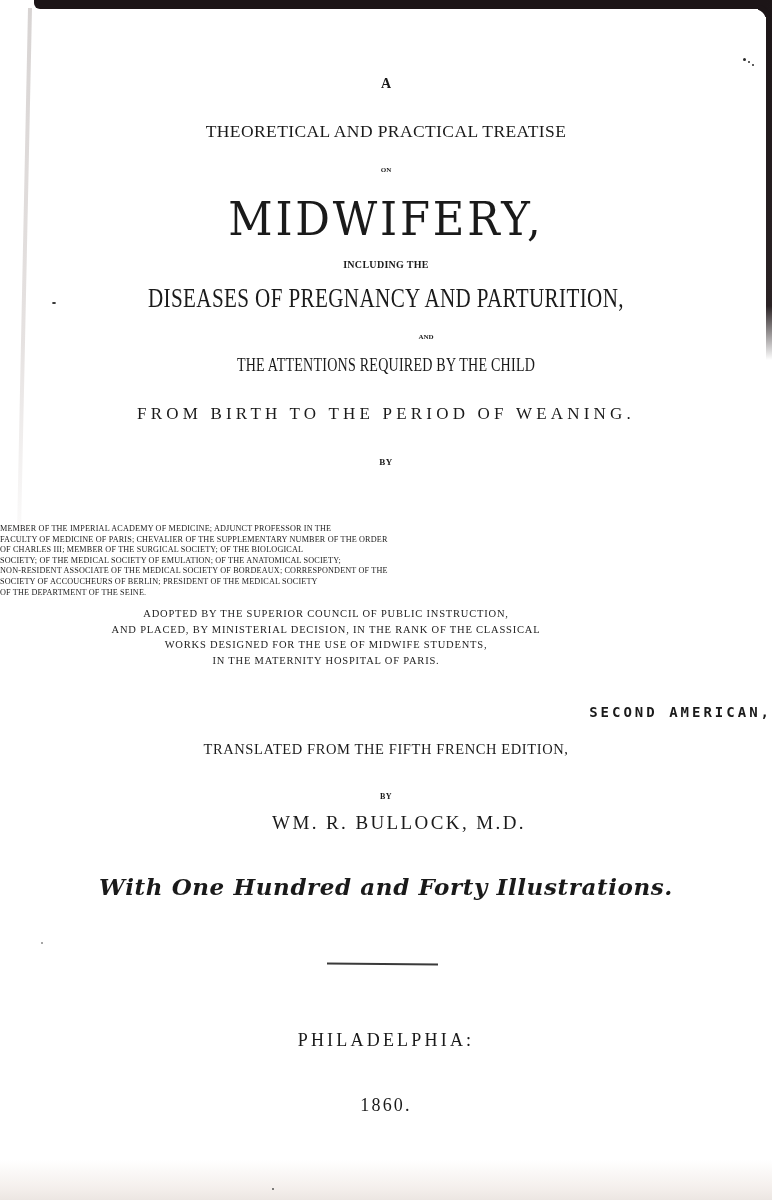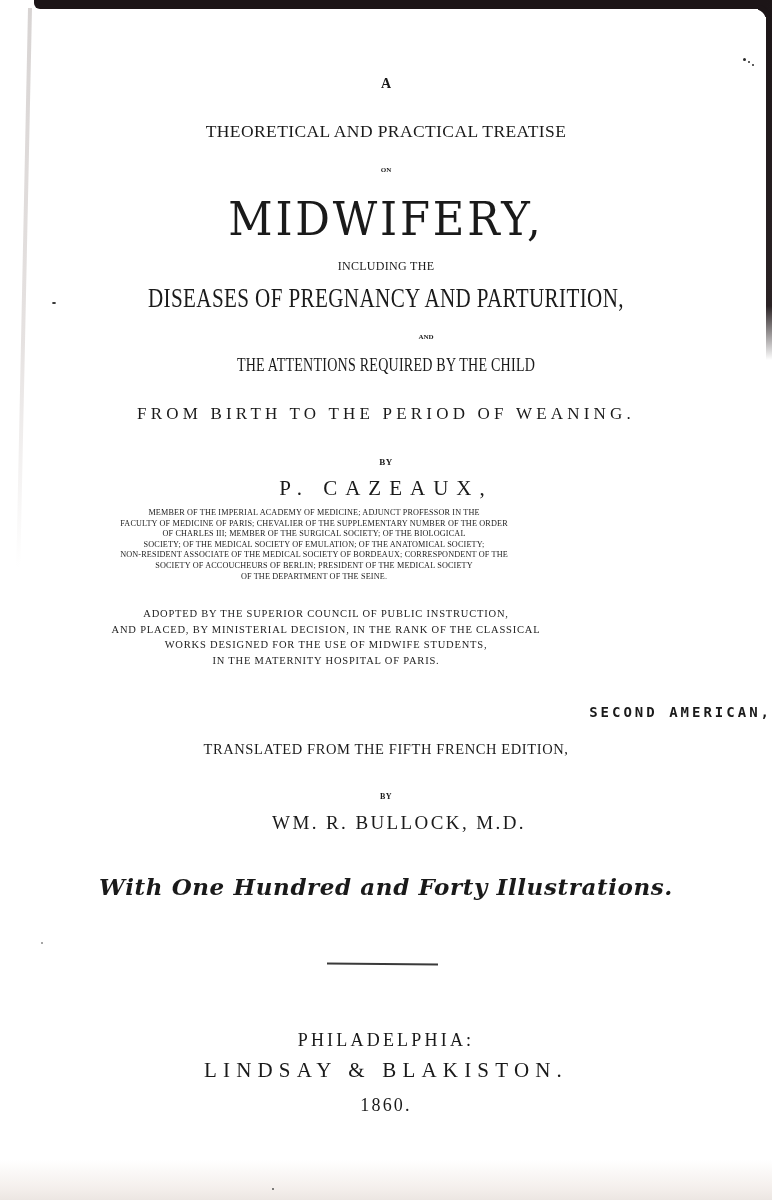--- a/index.html
+++ b/index.html
@@ -86,21 +86,21 @@
     .t-treatise { top: 121px; font-size: 17.5px; letter-spacing: 0.4px; }
     .t-on { top: 166px; font-size: 7px; font-weight: bold; }
     .t-midwifery {
       top: 192px;
       font-size: 46px;
       letter-spacing: 3px;
       transform: scaleX(0.94);
       font-family: "DejaVu Serif", "Liberation Serif", serif;
       font-weight: normal;
     }
-    .t-including { top: 259px; font-size: 12px; font-weight: normal; letter-spacing: 0.3px; }
+    .t-including { top: 259px; font-size: 10px; font-weight: bold; letter-spacing: 0.3px; }
     .t-diseases {
       top: 283px;
       font-size: 27px;
       font-family: "Liberation Sans Narrow", "Liberation Serif", serif;
       transform: scaleX(0.78);
       letter-spacing: 0.5px;
     }
     .t-and { top: 333px; font-size: 7px; font-weight: bold; margin-left: 40px; }
     .t-attentions {
       top: 355px;
@@ -114,24 +114,24 @@
       letter-spacing: 4.2px;
     }
     .t-by1 { top: 457px; font-size: 9px; font-weight: bold; letter-spacing: 0.5px; }
     .t-author {
       top: 476px;
       font-size: 21px;
       letter-spacing: 8px;
     }
     .credentials {
       position: absolute;
-      top: 508px;
+      top: 524px;
       left: 0;
       width: 628px;
-      text-align: center;
+      text-align: left;
       font-size: 8.2px;
       line-height: 10.6px;
       letter-spacing: 0.15px;
       color: #222;
     }
     .credentials div { white-space: nowrap; }
     .adopted {
       position: absolute;
       top: 606px;
       left: 0;
@@ -218,21 +218,20 @@
   <div class="line t-treatise">THEORETICAL AND PRACTICAL TREATISE</div>
   <div class="line t-on">ON</div>
   <div class="line t-midwifery">MIDWIFERY,</div>
   <div class="line t-including">INCLUDING THE</div>
   <div class="line t-diseases">DISEASES OF PREGNANCY AND PARTURITION,</div>
   <div class="line t-and">AND</div>
   <div class="line t-attentions">THE ATTENTIONS REQUIRED BY THE CHILD</div>
   <div class="line t-weaning">FROM BIRTH TO THE PERIOD OF WEANING.</div>
 
   <div class="line t-by1">BY</div>
-  <div class="line t-author">P. CAZEAUX,</div>
 
   <div class="credentials">
     <div>MEMBER OF THE IMPERIAL ACADEMY OF MEDICINE; ADJUNCT PROFESSOR IN THE</div>
     <div>FACULTY OF MEDICINE OF PARIS; CHEVALIER OF THE SUPPLEMENTARY NUMBER OF THE ORDER</div>
     <div>OF CHARLES III; MEMBER OF THE SURGICAL SOCIETY; OF THE BIOLOGICAL</div>
     <div>SOCIETY; OF THE MEDICAL SOCIETY OF EMULATION; OF THE ANATOMICAL SOCIETY;</div>
     <div>NON-RESIDENT ASSOCIATE OF THE MEDICAL SOCIETY OF BORDEAUX; CORRESPONDENT OF THE</div>
     <div>SOCIETY OF ACCOUCHEURS OF BERLIN; PRESIDENT OF THE MEDICAL SOCIETY</div>
     <div>OF THE DEPARTMENT OF THE SEINE.</div>
   </div>
@@ -246,16 +245,15 @@
 
   <div class="line t-second">SECOND AMERICAN,</div>
   <div class="line t-translated">TRANSLATED FROM THE FIFTH FRENCH EDITION,</div>
   <div class="line t-by2">BY</div>
   <div class="line t-translator">WM. R. BULLOCK, M.D.</div>
   <div class="line t-illustrations">With One Hundred and Forty Illustrations.</div>
 
   <div class="rule"></div>
 
   <div class="line t-city">PHILADELPHIA:</div>
-  <div class="line t-publisher">LINDSAY &amp; BLAKISTON.</div>
   <div class="line t-year">1860.</div>
 
 </div>
 
 </body></html>

